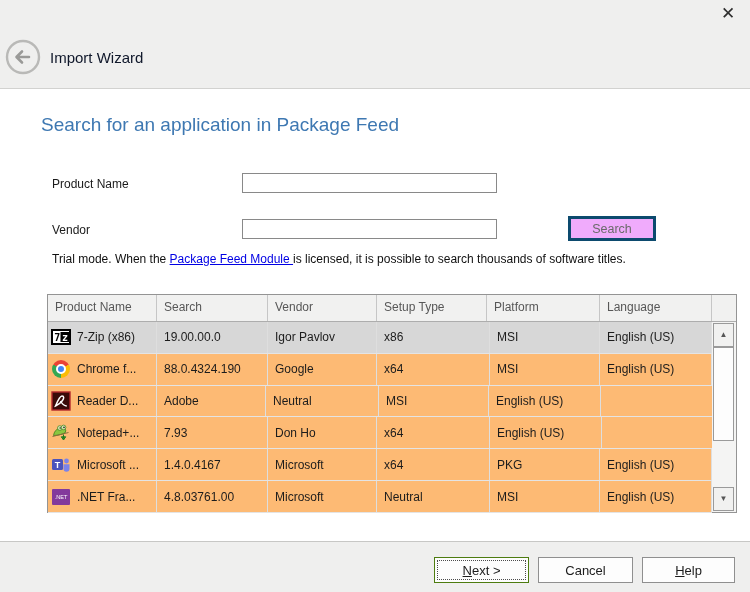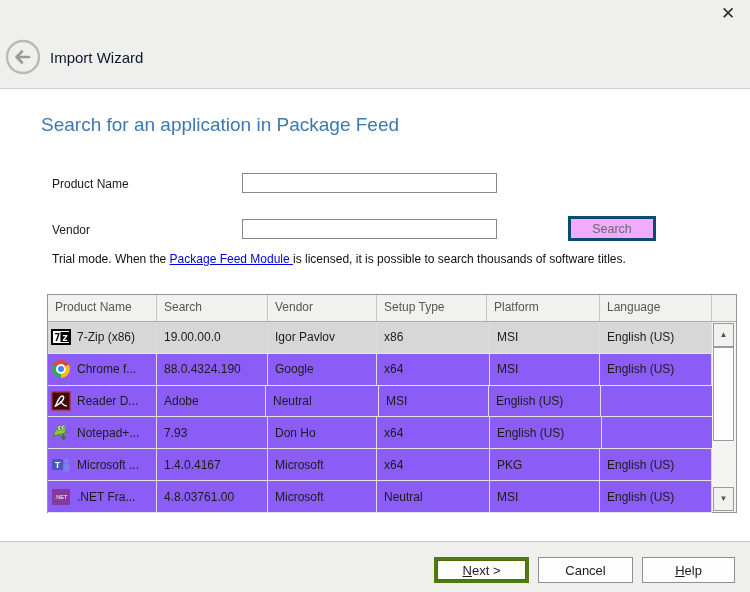--- a/index.html
+++ b/index.html
@@ -37,21 +37,21 @@
   
   .grid { position:absolute; left:47px; top:294px; width:690px; height:219px;
           border:1px solid #949494; box-sizing:border-box; background:#fff; }
   .thead { position:absolute; left:0; top:0; right:0; height:26px; display:flex;
            background:#f1f1f0; border-bottom:1px solid #adadad; }
   .th { box-sizing:border-box; border-right:1px solid #c6c6c6; color:#575757;
         font-size:12px; line-height:25px; padding-left:7px; overflow:hidden; }
   .th:last-child { border-right:none; }
   .tbody { position:absolute; left:0; top:27px; bottom:0; width:664px; }
   .tr { display:flex; height:31.83px; box-sizing:border-box; border-bottom:1px solid #e4e4e4;
-        background:#8b5cf6; cursor:default; }
+        background:#fdba74; cursor:default; }
   .tr.selected { background:#d7d7d7; }
   .td { box-sizing:border-box; border-right:1px solid #dedede; font-size:12px;
         display:flex; align-items:center; padding-left:7px; overflow:hidden; white-space:nowrap; }
   .td-product { padding-left:3px; }
   .icw { width:20px; height:20px; margin-right:6px; flex:none; display:inline-block; position:relative; }
   .chrome { display:block; width:18px; height:18px; margin:1px; border-radius:50%;
             background:conic-gradient(from -60deg,#ea4335 0 120deg,#fbbc05 120deg 240deg,#34a853 240deg 360deg); position:relative; }
   .chrome::after { content:""; position:absolute; inset:4px; border-radius:50%;
             background:#4285f4; border:2px solid #fff; box-sizing:border-box; }
 
@@ -66,21 +66,21 @@
           text-align:center; line-height:22px; }
   .sb-up { top:1px; } .sb-down { bottom:1px; }
   .sthumb { position:absolute; left:1px; top:25px; width:21px; height:94px; box-sizing:border-box;
           border:1px solid #9a9a9a; background:#fdfdfd; }
 
   
   .footer { position:absolute; left:0; top:541px; width:750px; height:51px;
             background:#efefee; border-top:1px solid #c7c7c5; }
   .fbtn { position:absolute; top:557px; height:26px; background:#fdfdfd; font-size:13px;
           color:#1c1c1c; font-family:"Liberation Sans", sans-serif; box-sizing:border-box; }
-  .btn-next { left:434px; width:95px; border:4px solid #4d7c0f;
+  .btn-next { left:434px; width:95px; border:1px solid #4d7c0f;
           outline:1px dotted #4c4c4c; outline-offset:-4px; }
   .btn-cancel { left:538px; width:95px; border:1px solid #8f8f8f; }
   .btn-help { left:642px; width:93px; border:1px solid #8f8f8f; }
   .ukey { text-decoration:underline; }
 </style>
 </head>
 <body>
 
 <div class="stage">
 

